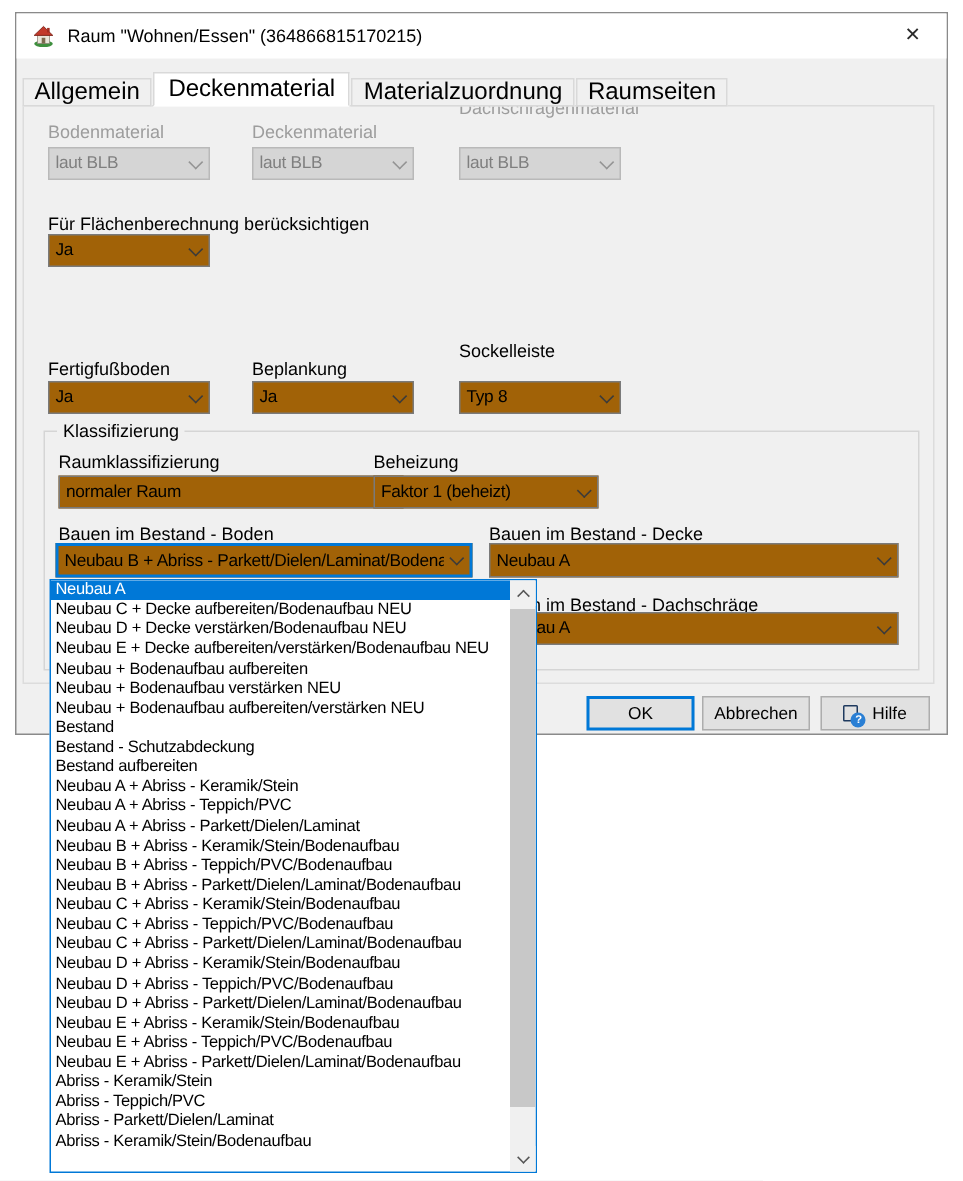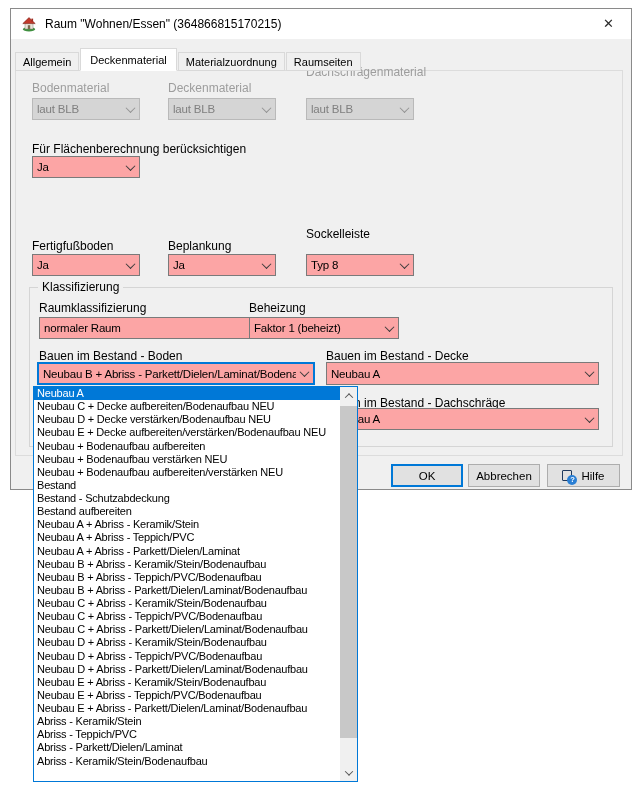--- a/index.html
+++ b/index.html
@@ -23,37 +23,37 @@
   .close-btn {
     position:absolute; right:0; top:0; width:45px; height:29px;
     display:flex; align-items:center; justify-content:center;
   }
   .close-glyph { font-family:"DejaVu Sans", sans-serif; font-size:13px; color:#2b2b2b; }
 
   
   .tabs { position:absolute; left:4px; top:40px; height:22px; display:flex; align-items:flex-end; z-index:3; }
   .tab {
     height:19px; padding:0 7px; background:#f0f0f0; border:1px solid #d9d9d9;
-    display:flex; align-items:center; font-size:11px; color:#000;
+    display:flex; align-items:center; font-size:16px; color:#000;
     margin-right:1px; white-space:nowrap;
   }
   .tab.active {
     height:23px; background:#ffffff; border-color:#d9d9d9; border-bottom:1px solid #ffffff;
     padding:0 9px; position:relative; z-index:4;
   }
   .tab-panel {
     position:absolute; left:4px; top:61px; width:608px; height:386px;
     border:1px solid #dcdcdc; background:#f0f0f0; z-index:1;
   }
 
   .lbl { position:absolute; font-size:12px; color:#000; white-space:nowrap; line-height:14px; z-index:2; }
   .lbl.disabled { color:#9d9d9d; }
 
   .combo {
-    position:absolute; height:22px; background:#fca5a5; border:1px solid #7a7a7a;
+    position:absolute; height:22px; background:#a16207; border:1px solid #7a7a7a;
     display:flex; align-items:center; font-size:11.5px; color:#000; z-index:2;
     letter-spacing:-0.2px;
   }
   .combo .val { flex:1; overflow:hidden; white-space:nowrap; padding-left:4px; }
   .combo .chev-box { width:17px; min-width:17px; display:flex; align-items:center; justify-content:center; }
   .chev {
     display:block; width:7px; height:7px;
     border-right:1px solid #3b3b3b; border-bottom:1px solid #3b3b3b;
     transform:rotate(45deg) translate(-1px,-1px);
   }

